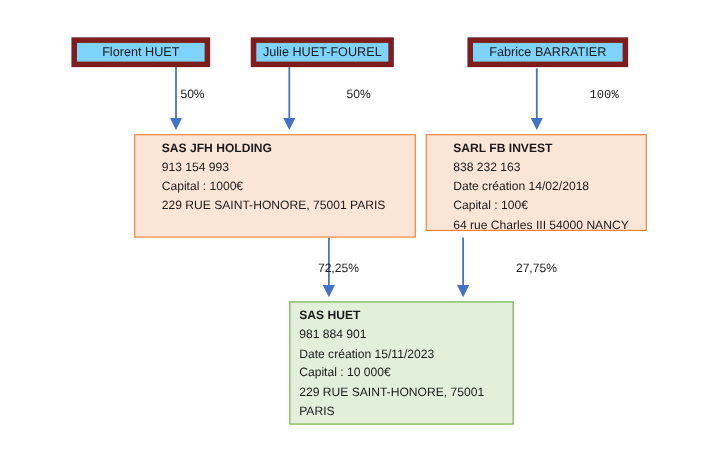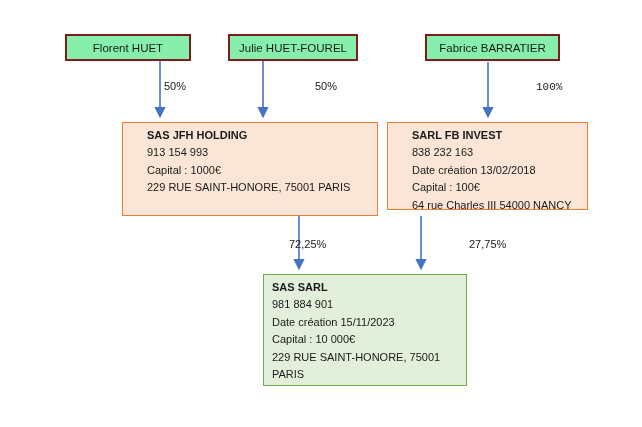--- a/index.html
+++ b/index.html
@@ -19,31 +19,31 @@
     position: absolute;
     left: 0;
     top: 0;
     width: 642px;
     height: 427px;
     pointer-events: none;
   }
   .person-box {
     position: absolute;
     box-sizing: border-box;
-    background: #86efac;
-    border: 2px solid #7f1d1d;
+    background: #7dd3fc;
+    border: 5px solid #7f1d1d;
     display: flex;
     align-items: center;
     justify-content: center;
     font-size: 11.5px;
     color: #1a1a1a;
   }
   .person-florent { left: 65px;  top: 34px; width: 126px; height: 27px; }
   .person-julie   { left: 228px; top: 34px; width: 130px; height: 27px; text-align: center; }
-  .person-fabrice { left: 425px; top: 34px; width: 135px; height: 27px; }
+  .person-fabrice { left: 425px; top: 34px; width: 146px; height: 27px; }
   .company-box {
     position: absolute;
     box-sizing: border-box;
     border: 1.5px solid #ED7D31;
     background: #FBE5D6;
     padding: 4px 8px 3px 24px;
     font-size: 11px;
     line-height: 17.4px;
     color: #1a1a1a;
   }
@@ -111,26 +111,26 @@
   <div class="company-box company-jfh">
     <div class="company-name">SAS JFH HOLDING</div>
     <div>913 154 993</div>
     <div>Capital : 1000€</div>
     <div>229 RUE SAINT-HONORE, 75001 PARIS</div>
   </div>
 
   <div class="company-box company-fb">
     <div class="company-name">SARL FB INVEST</div>
     <div>838 232 163</div>
-    <div>Date création 13/02/2018</div>
+    <div>Date création 14/02/2018</div>
     <div>Capital : 100€</div>
     <div>64 rue Charles III 54000 NANCY</div>
   </div>
 
   <div class="company-apex">
-    <div class="company-name">SAS SARL</div>
+    <div class="company-name">SAS HUET</div>
     <div>981 884 901</div>
     <div>Date création 15/11/2023</div>
     <div>Capital : 10 000€</div>
     <div>229 RUE SAINT-HONORE, 75001 PARIS</div>
   </div>
 
 </div>
 
 </body></html>

